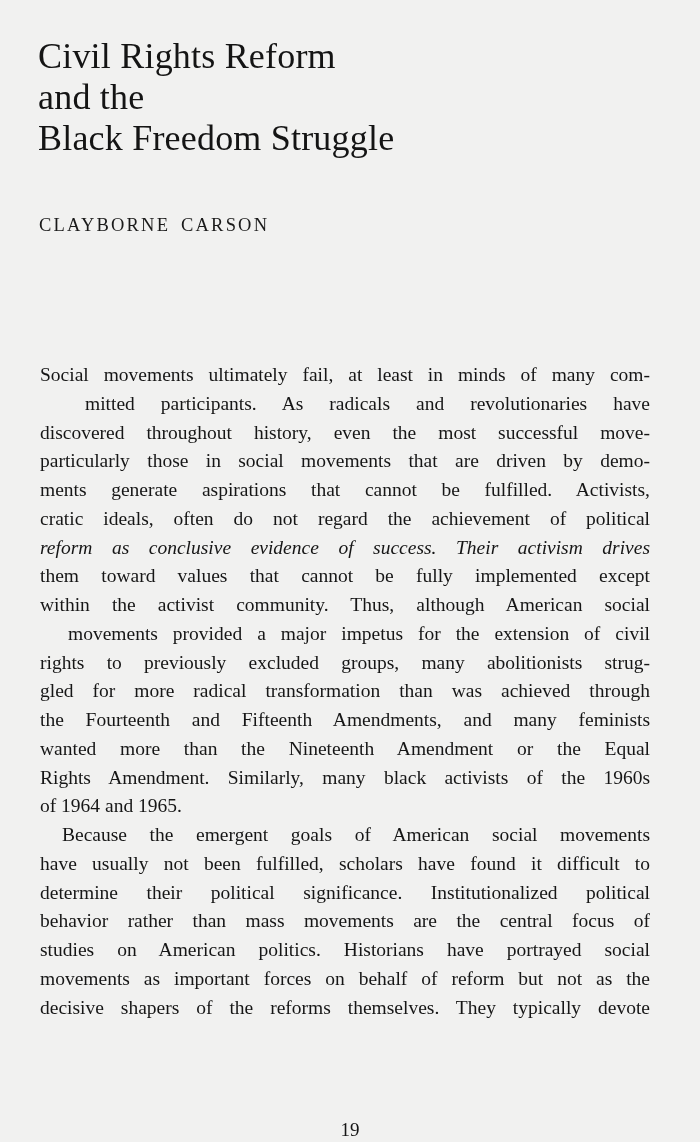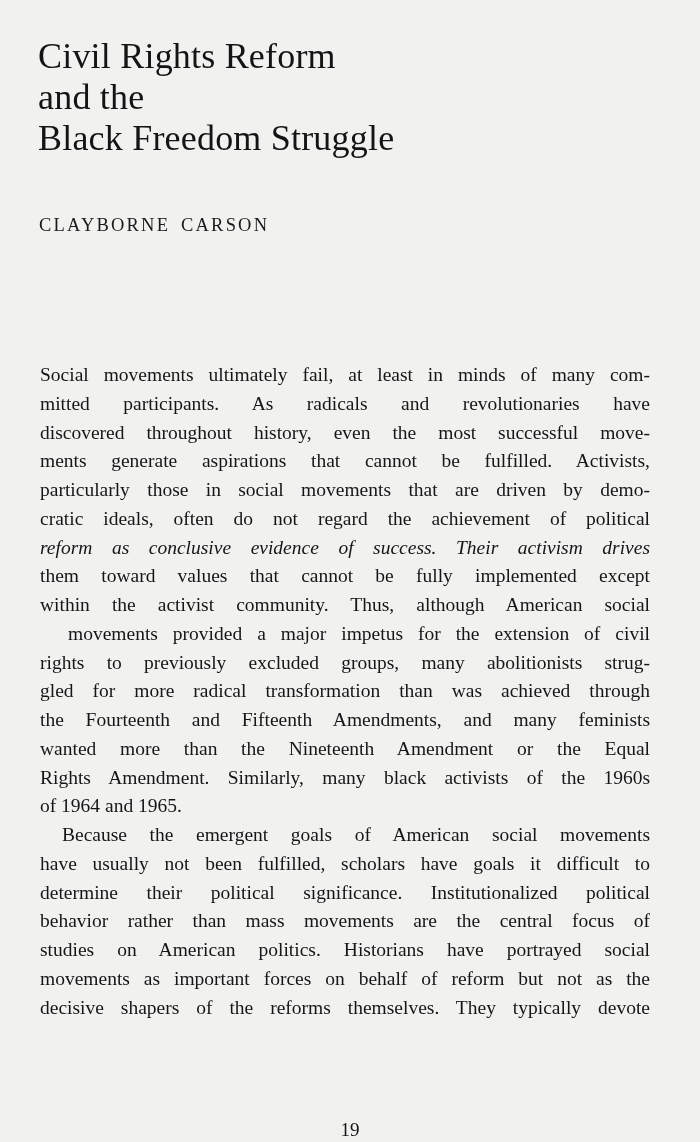--- a/index.html
+++ b/index.html
@@ -78,39 +78,39 @@
   <div class="title-line">Civil Rights Reform</div>
   <div class="title-line">and the</div>
   <div class="title-line">Black Freedom Struggle</div>
 </div>
 
 <div class="author">CLAYBORNE CARSON</div>
 
 <div class="body-text">
   <div class="paragraph">
     <span class="line" style="white-space: normal;">Social movements ultimately fail, at least in minds of many com-</span>
-    <span class="line" style="white-space: normal;">mitted participants. As radicals and revolutionaries have</span>
+    <span class="line" style="white-space: normal; margin-left: 45px;">mitted participants. As radicals and revolutionaries have</span>
     <span class="line" style="white-space: normal;">discovered throughout history, even the most successful move-</span>
+    <span class="line" style="white-space: normal;">particularly those in social movements that are driven by demo-</span>
     <span class="line" style="white-space: normal;">ments generate aspirations that cannot be fulfilled. Activists,</span>
-    <span class="line" style="white-space: normal;">particularly those in social movements that are driven by demo-</span>
     <span class="line" style="white-space: normal;">cratic ideals, often do not regard the achievement of political</span>
     <span class="line" style="white-space: normal; font-style: italic;">reform as conclusive evidence of success. Their activism drives</span>
     <span class="line" style="white-space: normal;">them toward values that cannot be fully implemented except</span>
     <span class="line" style="white-space: normal;">within the activist community. Thus, although American social</span>
     <span class="line" style="white-space: normal; margin-left: 28px;">movements provided a major impetus for the extension of civil</span>
     <span class="line" style="white-space: normal;">rights to previously excluded groups, many abolitionists strug-</span>
     <span class="line" style="white-space: normal;">gled for more radical transformation than was achieved through</span>
     <span class="line" style="white-space: normal;">the Fourteenth and Fifteenth Amendments, and many feminists</span>
     <span class="line" style="white-space: normal;">wanted more than the Nineteenth Amendment or the Equal</span>
     <span class="line" style="white-space: normal;">Rights Amendment. Similarly, many black activists of the 1960s</span>
     <span class="line last" style="white-space: normal;">of 1964 and 1965.</span>
   </div>
   <div class="paragraph">
     <span class="line indent" style="white-space: normal;">Because the emergent goals of American social movements</span>
-    <span class="line" style="white-space: normal;">have usually not been fulfilled, scholars have goals it difficult to</span>
+    <span class="line" style="white-space: normal;">have usually not been fulfilled, scholars have found it difficult to</span>
     <span class="line" style="white-space: normal;">determine their political significance. Institutionalized political</span>
     <span class="line" style="white-space: normal;">behavior rather than mass movements are the central focus of</span>
     <span class="line" style="white-space: normal;">studies on American politics. Historians have portrayed social</span>
     <span class="line" style="white-space: normal;">movements as important forces on behalf of reform but not as the</span>
     <span class="line" style="white-space: normal;">decisive shapers of the reforms themselves. They typically devote</span>
   </div>
 </div>
 
 <div class="page-number">19</div>
 

